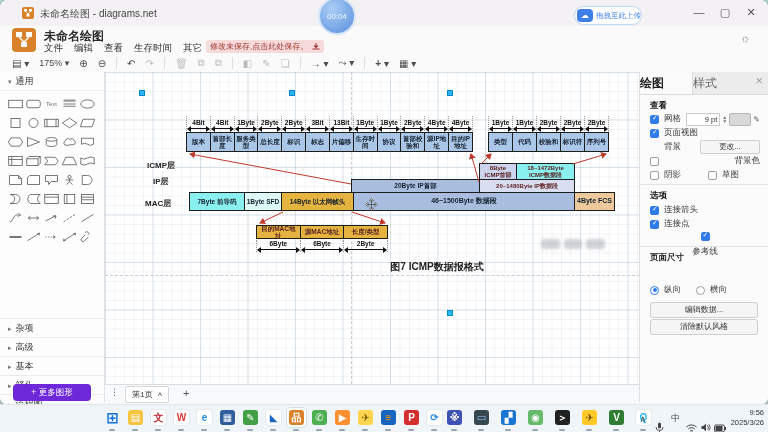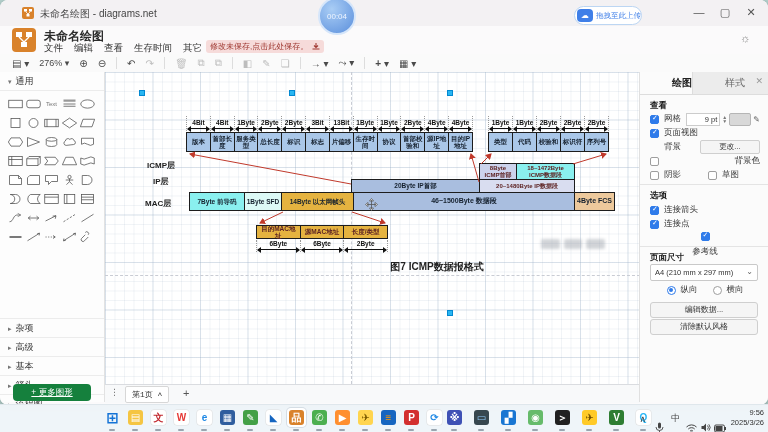--- a/index.html
+++ b/index.html
@@ -34,21 +34,21 @@
   
   .sidebar{position:absolute;left:0;top:72px;width:104px;bottom:3px;background:#fdfdfd;border-right:1px solid #e2e2e2;}
   .sb-general{position:absolute;left:0;top:0;width:100%;height:18px;border-bottom:1px solid #ececec;font-size:9px;color:#333;line-height:18px;}
   .sb-general .car{margin:0 4px 0 8px;font-size:7px;color:#777;}
   #shape-grid{position:absolute;left:6px;top:22px;width:92px;display:flex;flex-wrap:wrap;}
   .shape-cell{width:18px;height:19px;display:flex;align-items:center;justify-content:center;}
   .shape-cell svg{stroke:#4d4d4d;fill:#fff;stroke-width:1;}
   #sidebar-sections{position:absolute;left:0;top:246px;width:100%;}
   .sb-sec{height:18px;border-top:1px solid #ececec;font-size:9px;color:#333;line-height:18px;}
   .sb-sec .car{margin:0 4px 0 8px;font-size:7px;color:#777;}
-  .more-shapes{position:absolute;left:13px;top:308px;width:78px;height:17px;background:#15803d;border-radius:4px;color:#fff;font-size:8.5px;text-align:center;line-height:17px;text-decoration:underline;}
+  .more-shapes{position:absolute;left:13px;top:308px;width:78px;height:17px;background:#6d28d9;border-radius:4px;color:#fff;font-size:8.5px;text-align:center;line-height:17px;}
   
   .canvas{position:absolute;left:105px;top:72px;width:535px;height:312px;overflow:hidden;
     background:
       linear-gradient(rgba(165,185,205,.16) 1px, transparent 1px) 0 0/9.5px 9.5px,
       linear-gradient(90deg, rgba(165,185,205,.16) 1px, transparent 1px) 0 0/9.5px 9.5px,
       linear-gradient(rgba(150,172,196,.28) 1px, transparent 1px) 0 0/47.5px 47.5px,
       linear-gradient(90deg, rgba(150,172,196,.28) 1px, transparent 1px) 0 0/47.5px 47.5px,#fff;}
   .pageline-v{position:absolute;left:246px;top:0;bottom:0;width:0;border-left:1px dashed #c9ccd4;}
   .pageline-h{position:absolute;left:0;right:0;top:203px;height:0;border-top:1px dashed #c9ccd4;}
   .dg{position:absolute;box-sizing:border-box;}
@@ -72,21 +72,21 @@
   .watermark{position:absolute;left:436px;top:167px;width:64px;height:10px;display:flex;gap:4px;filter:blur(1.5px);opacity:.45;}
   .watermark i{flex:1;background:#9aa0a8;border-radius:2px;}
   
   .pagebar{position:absolute;left:105px;top:384px;width:535px;height:18px;background:#f8f9fa;border-top:1px solid #dadce0;}
   .pb-dots{position:absolute;left:5px;top:2px;font-size:9px;color:#777;letter-spacing:-1px;}
   .pb-tab{position:absolute;left:20px;top:1px;height:15px;background:#fff;border:1px solid #d7d7d7;border-radius:2px;font-size:8px;color:#333;line-height:15px;padding:0 6px;font-family:Liberation Mono, monospace;}
   .pb-add{position:absolute;left:78px;top:2px;font-size:11px;color:#555;}
   
   .rpanel{position:absolute;right:0;top:72px;width:128px;bottom:3px;background:#fbfbfb;border-left:1px solid #e0e0e0;}
   .rp-tabs{position:absolute;left:0;top:0;right:0;height:22px;background:#ececec;border-bottom:1px solid #ddd;display:flex;}
-  .rp-tab{width:52px;text-align:right;font-size:10px;line-height:22px;color:#666;}
+  .rp-tab{width:52px;text-align:left;font-size:12px;line-height:22px;color:#666;}
   .rp-tab.active{background:#fbfbfb;color:#222;border-right:1px solid #ddd;font-weight:bold;}
   .rp-close{position:absolute;right:5px;top:4px;font-size:9px;color:#999;}
   .prow{position:absolute;left:10px;right:8px;height:12px;display:flex;align-items:center;gap:5px;}
   .plabel{font-size:8.5px;color:#3a3a3a;white-space:nowrap;}
   .psec{font-size:8.5px;color:#1a1a1a;font-weight:bold;}
   .cb{width:9px;height:9px;border:1px solid #9e9e9e;border-radius:2px;background:#fff;box-sizing:border-box;flex:none;position:relative;}
   .cb.on{background:#2f7bea;border-color:#2f7bea;}
   .cb.on:after{content:"✓";position:absolute;left:1px;top:-2px;color:#fff;font-size:7px;}
   .radio{width:9px;height:9px;border:1px solid #9e9e9e;border-radius:50%;background:#fff;box-sizing:border-box;flex:none;position:relative;}
   .radio.on{border-color:#2f7bea;}
@@ -158,21 +158,21 @@
     <div class="save-notice">
       <span>修改未保存,点击此处保存。</span>
       <svg width="8" height="8" viewBox="0 0 8 8">
           <path d="M4,0 v4 M2,2.5 L4,4.5 L6,2.5 M0.5,6 h7" stroke="#a03a33" stroke-width="1.1" fill="none"></path>
         </svg>
     </div>
     <span class="theme-toggle">☼</span>
 
     <div class="toolbar">
       <span class="ticon">▤ ▾</span>
-      <span class="zoom-box"><span>276%</span> ▾</span>
+      <span class="zoom-box"><span>175%</span> ▾</span>
       <span class="ticon">⊕</span>
       <span class="ticon">⊖</span>
       <span class="tsep"></span>
       <span class="ticon">↶</span>
       <span class="ticon dis">↷</span>
       <span class="tsep"></span>
       <span class="ticon dis">🗑</span>
       <span class="ticon dis">⧉</span>
       <span class="ticon dis">⧉</span>
       <span class="tsep"></span>
@@ -653,23 +653,22 @@
       <div class="prow" style="top:160px;flex-direction:column;">
         <span class="cb on"></span>
         <span class="plabel">参考线</span>
       </div>
 
       <div class="rp-div" style="top:174px;"></div>
       <div class="prow" style="top:180px;">
           <span class="psec">页面尺寸</span>
         </div>
 
-      <div class="dd" style="top:192px;">A4 (210 mm x 297 mm)</div>
-
-      <div class="prow" style="top:212px;justify-content:center;">
+
+      <div class="prow" style="top:212px;">
         <span class="radio on"></span>
         <span class="plabel">纵向</span>
         <span class="radio" style="margin-left:10px;"></span>
         <span class="plabel">横向</span>
       </div>
 
       <div class="rp-btn" style="top:247px;">清除默认风格</div>
       <div class="rp-btn" style="top:230px;">编辑数据...</div>
     </div>
   </div>

